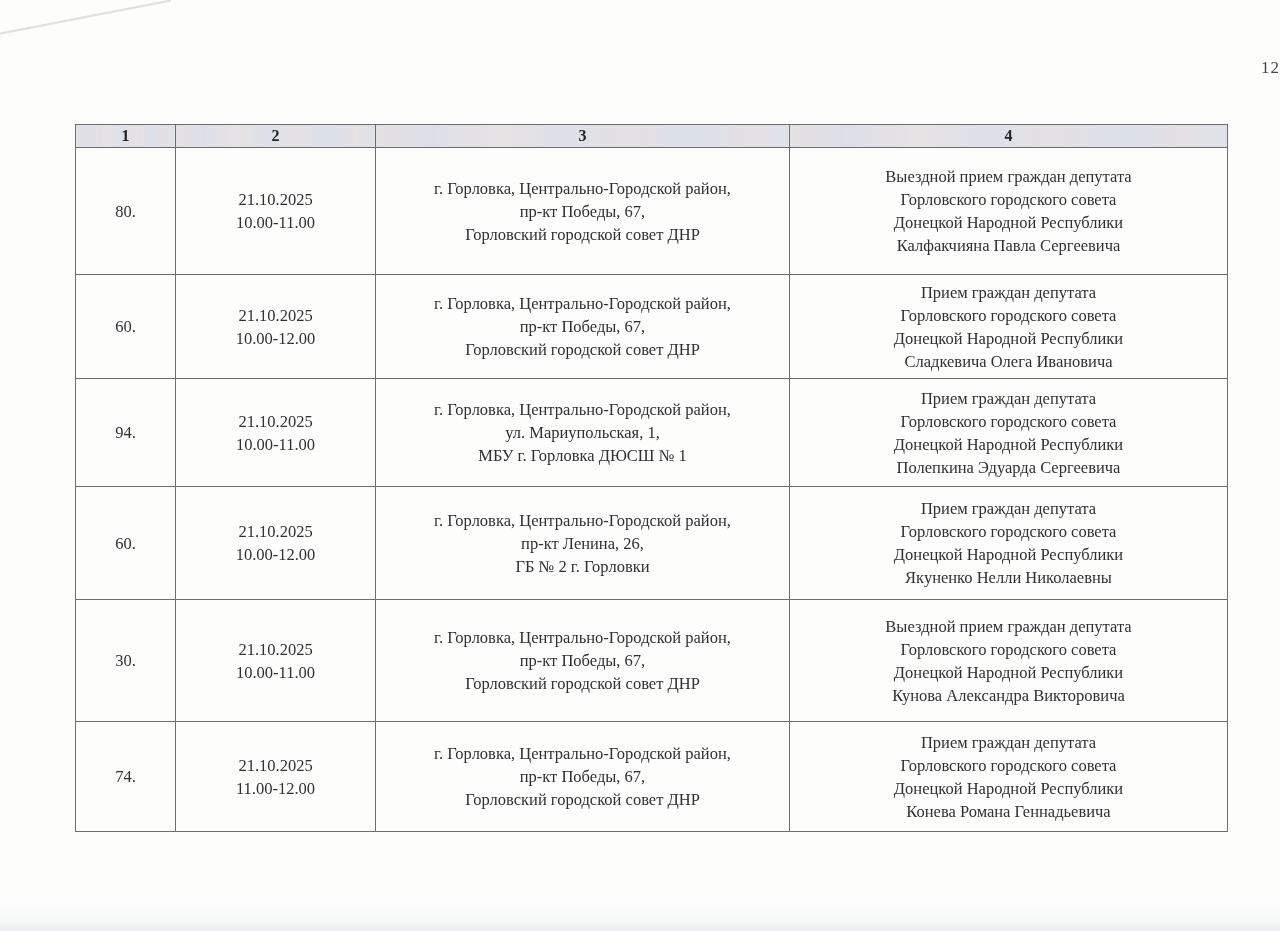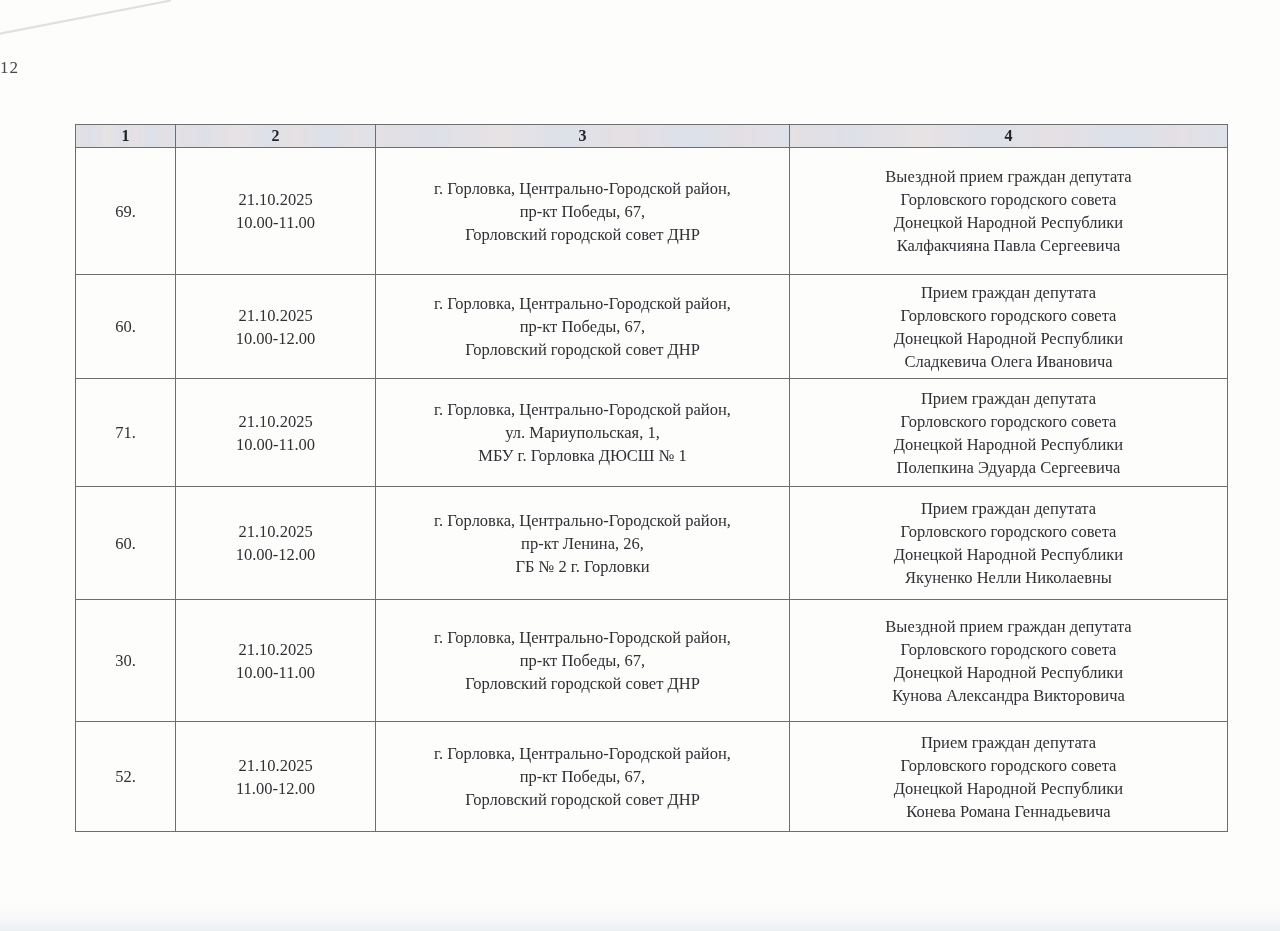--- a/index.html
+++ b/index.html
@@ -37,21 +37,21 @@
     background: linear-gradient(180deg,
       rgba(255,255,255,0) 0%,
       rgba(206,216,221,0.14) 60%,
       rgba(188,204,214,0.28) 100%);
   }
   .page-number {
     position: absolute;
     top: 58px;
     left: 0;
     width: 100%;
-    text-align: left;
+    text-align: right;
     font-size: 17px;
     color: #45474c;
     letter-spacing: 1px;
   }
   table.schedule {
     position: absolute;
     left: 75px;
     top: 124px;
     width: 1152px;
     border-collapse: collapse;
@@ -107,21 +107,21 @@
     <thead>
       <tr>
         <th>1</th>
         <th>2</th>
         <th>3</th>
         <th>4</th>
       </tr>
     </thead>
     <tbody>
       <tr style="height:127px;">
-        <td>69.</td>
+        <td>80.</td>
         <td>21.10.2025
 10.00-11.00</td>
         <td>г. Горловка, Центрально-Городской район,
 пр-кт Победы, 67,
 Горловский городской совет ДНР</td>
         <td>Выездной прием граждан депутата
 Горловского городского совета
 Донецкой Народной Республики
 Калфакчияна Павла Сергеевича</td>
       </tr>
@@ -131,21 +131,21 @@
 10.00-12.00</td>
         <td>г. Горловка, Центрально-Городской район,
 пр-кт Победы, 67,
 Горловский городской совет ДНР</td>
         <td>Прием граждан депутата
 Горловского городского совета
 Донецкой Народной Республики
 Сладкевича Олега Ивановича</td>
       </tr>
       <tr style="height:108px;">
-        <td>71.</td>
+        <td>94.</td>
         <td>21.10.2025
 10.00-11.00</td>
         <td>г. Горловка, Центрально-Городской район,
 ул. Мариупольская, 1,
 МБУ г. Горловка ДЮСШ № 1</td>
         <td>Прием граждан депутата
 Горловского городского совета
 Донецкой Народной Республики
 Полепкина Эдуарда Сергеевича</td>
       </tr>
@@ -167,21 +167,21 @@
 10.00-11.00</td>
         <td>г. Горловка, Центрально-Городской район,
 пр-кт Победы, 67,
 Горловский городской совет ДНР</td>
         <td>Выездной прием граждан депутата
 Горловского городского совета
 Донецкой Народной Республики
 Кунова Александра Викторовича</td>
       </tr>
       <tr style="height:110px;">
-        <td>52.</td>
+        <td>74.</td>
         <td class="top-align">21.10.2025
 11.00-12.00</td>
         <td>г. Горловка, Центрально-Городской район,
 пр-кт Победы, 67,
 Горловский городской совет ДНР</td>
         <td>Прием граждан депутата
 Горловского городского совета
 Донецкой Народной Республики
 Конева Романа Геннадьевича</td>
       </tr>

